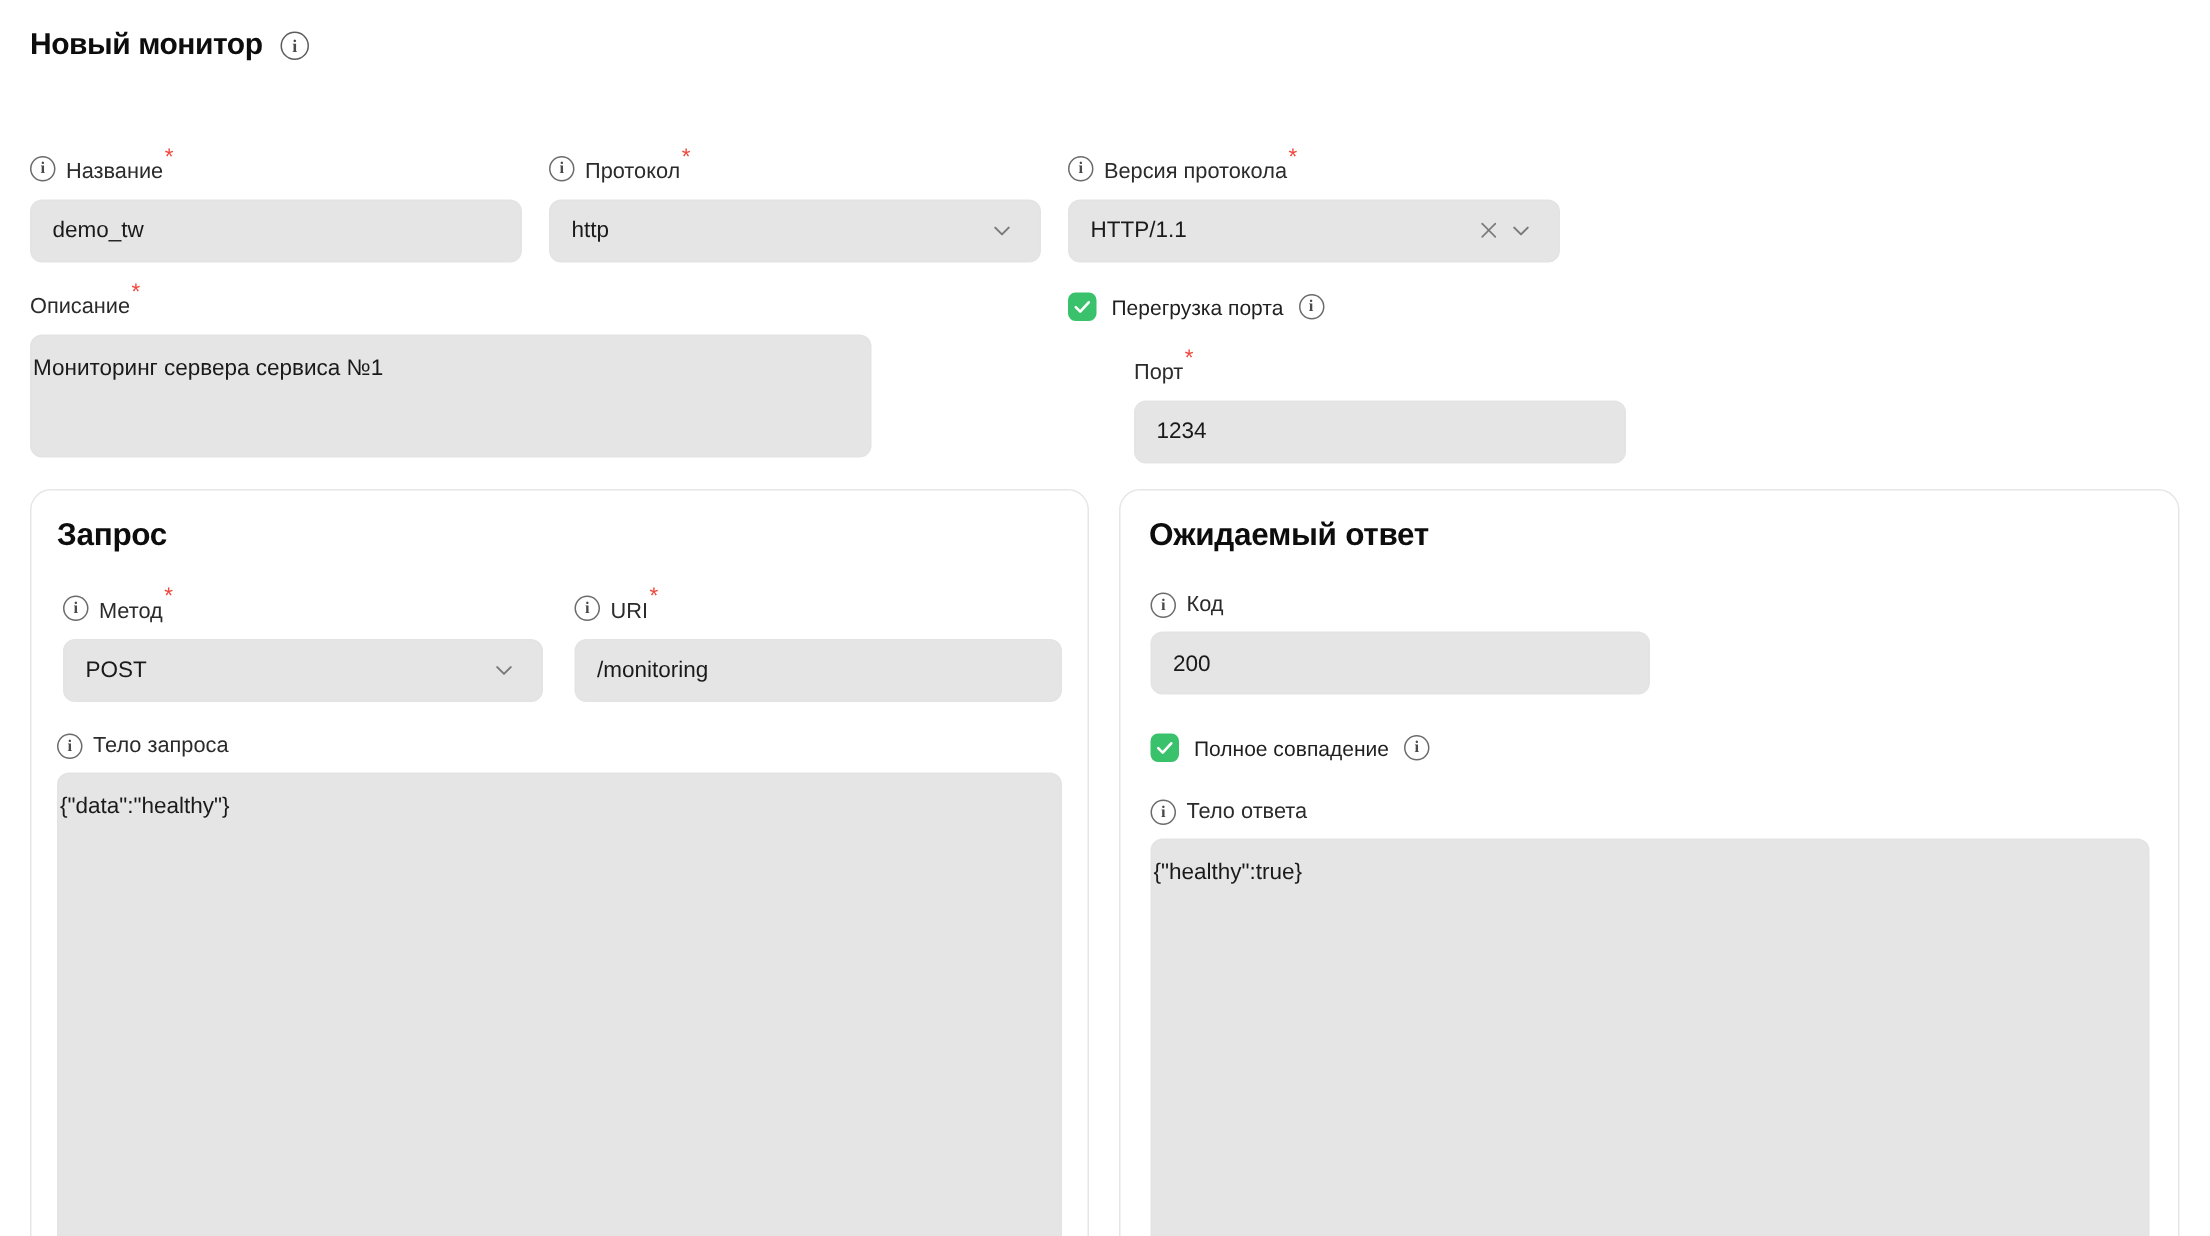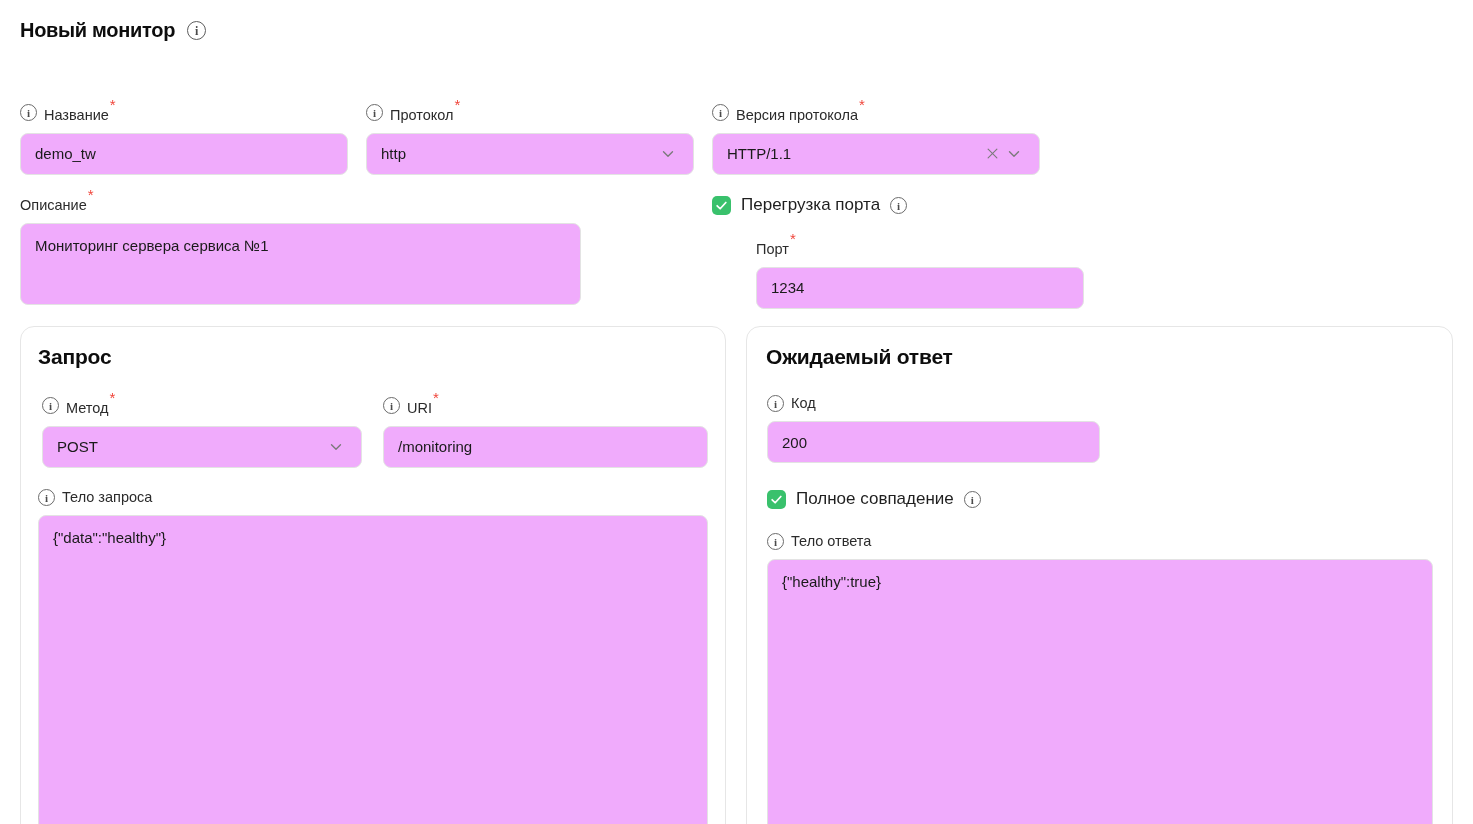--- a/index.html
+++ b/index.html
@@ -40,54 +40,54 @@
     font-size: 14.5px; color: #2b2b2b; line-height: 18px;
     margin-bottom: 9px; white-space: nowrap;
   }
   .label-text { position: relative; }
   .req {
     color: #f0453a; font-size: 15px; line-height: 1;
     position: relative; top: -4px; left: 1px; margin-right: -3px;
   }
   .control {
     width: 100%;
-    background: #f0abfc;
+    background: #e5e5e5;
     border: 1px solid #e3e3e3;
     border-radius: 8px;
     font-size: 15px;
     color: #1a1a1a;
     font-family: "Liberation Sans", sans-serif;
     display: flex; align-items: center;
     padding: 0 14px;
     height: 42px;
     justify-content: center;
   }
   .control .value { flex: 1 1 auto; overflow: hidden; text-overflow: ellipsis; white-space: nowrap; }
   .control.textarea {
     align-items: flex-start;
-    padding: 12px 14px;
+    padding: 12px 1px;
     line-height: 20px;
     height: auto;
   }
   .icon-btn {
     flex: 0 0 auto; display: inline-flex; align-items: center; justify-content: center;
     width: 22px; height: 22px; color: #7a7a7a; cursor: pointer;
   }
   .icon-btn svg { display: block; }
 
   
   .checkbox-row { display: flex; align-items: center; gap: 10px; }
   .checkbox {
     width: 19px; height: 19px; border-radius: 5px;
     background: #39c16c; display: inline-flex;
     align-items: center; justify-content: center; flex: 0 0 auto;
     cursor: pointer;
   }
   .checkbox svg { display: block; }
-  .checkbox-label { font-size: 17px; color: #1f1f1f; white-space: nowrap; }
+  .checkbox-label { font-size: 14px; color: #1f1f1f; white-space: nowrap; }
 
   
   .panel {
     position: absolute;
     border: 1px solid #e6e6e6;
     border-radius: 14px;
     background: #ffffff;
   }
   .panel-title {
     position: absolute;

